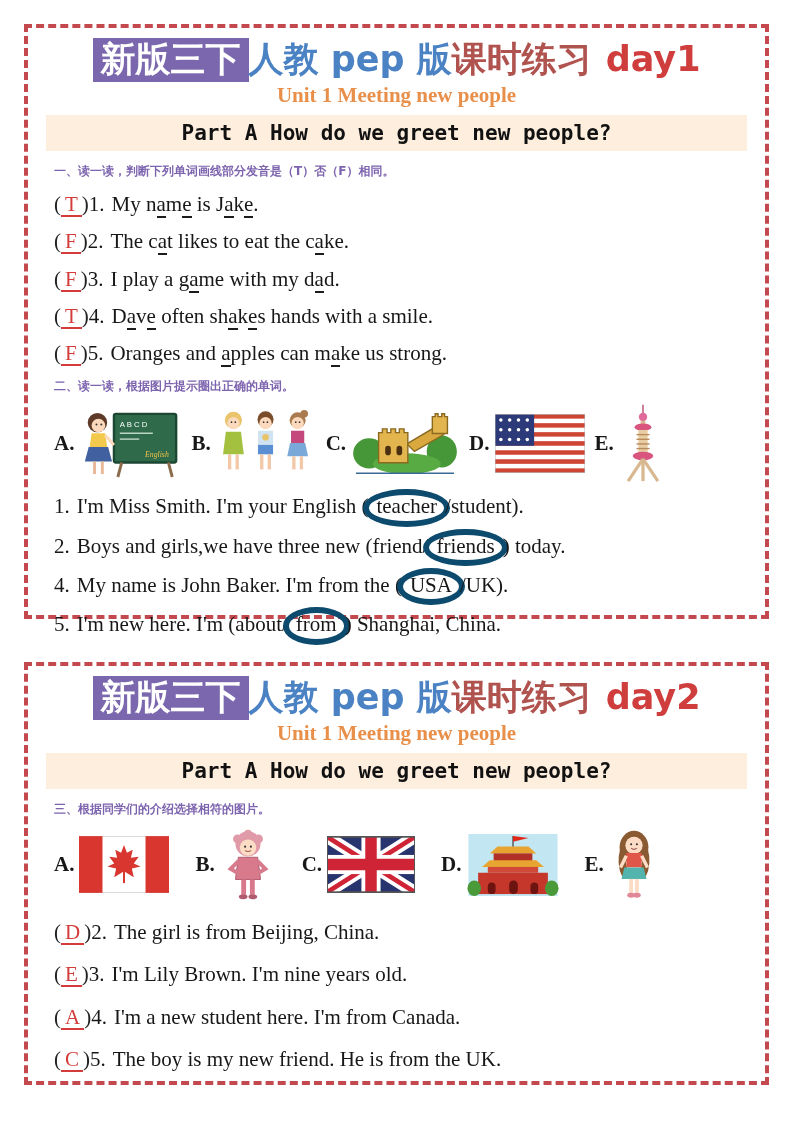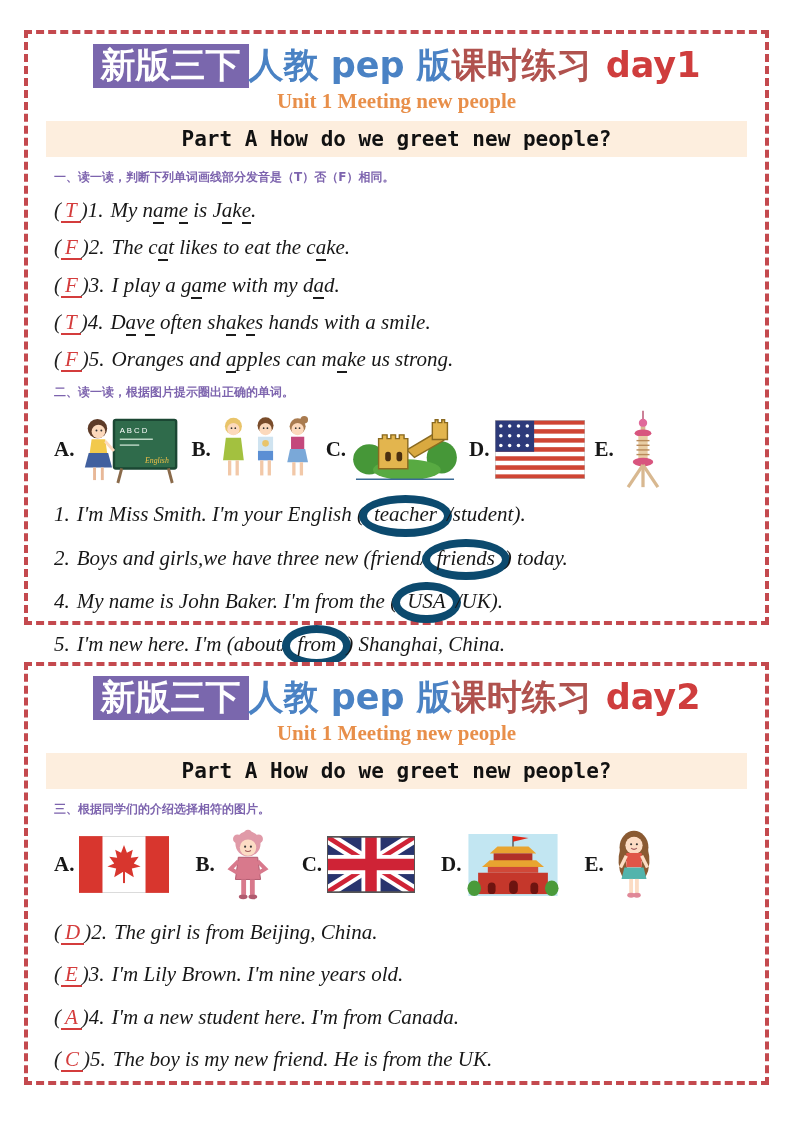--- a/index.html
+++ b/index.html
@@ -12,21 +12,21 @@
   html,body{margin:0;padding:0;}
   body{
     width:793px;height:1122px;position:relative;background:#ffffff;
     font-family:"Liberation Serif",serif;color:var(--ink);overflow:hidden;
   }
   .card{
     position:absolute;left:24px;width:745px;background:#fff;
     border:4px dashed var(--border-red);
     padding:4px 26px 0 26px;
   }
-  #card1{top:30px;height:595px;}
+  #card1{top:24px;height:595px;}
   #card2{top:662px;height:423px;}
 
   .title{
     text-align:center;font-family:"DejaVu Sans",sans-serif;font-weight:bold;
     font-size:35px;line-height:1.2;margin:6px 0 0 0;white-space:nowrap;
   }
   .title .badge{background:var(--badge-purple);color:#fff;padding:1px 8px 3px 8px;}
   .title .t-blue{color:var(--title-blue);}
   .title .t-maroon{color:var(--title-maroon);}
   .title .t-day{color:var(--title-red);margin-left:14px;}
@@ -37,32 +37,32 @@
   }
   .partbar{
     background:var(--bar-peach);text-align:center;
     font-family:"DejaVu Sans Mono",monospace;font-weight:bold;font-size:21px;
     padding:6px 0;margin:0 -8px;color:#111;
   }
   .exheading{
     color:var(--heading-purple);font-family:"DejaVu Sans",sans-serif;
     font-weight:bold;font-size:12px;margin:12px 0 4px 0;
   }
-  .item{font-size:21px;line-height:1.25;margin:11px 0;font-style:italic;}
+  .item{font-size:21px;line-height:1.25;margin:11px 0;}
   .ex2 .item{margin:10px 0;}
   .ex3 .item{margin:16px 0;}
   .paren{color:#222;}
   .ans{
     color:var(--answer-red);border-bottom:2px solid var(--answer-red);
     padding:0 4px;display:inline-block;line-height:1.05;
   }
   .num{margin-right:7px;}
   .u{border-bottom:2px solid #1c1c1c;}
   .circ{
-    display:inline-block;border:8px solid #0c4a6e;border-radius:50%;
+    display:inline-block;border:6px solid #0c4a6e;border-radius:50%;
     padding:1px 7px 3px 7px;margin:-4px -5px;line-height:1.02;
   }
   .picrow{display:flex;align-items:center;margin:8px 0 2px 0;}
   .piccell{display:flex;align-items:center;margin-right:10px;}
   .ex3 .piccell{margin-right:26px;}
   .plabel{font-weight:bold;font-size:21px;margin-right:5px;font-family:"Liberation Serif",serif;}
   .pic svg{display:block;}
 </style>
 </head>
 <body>

